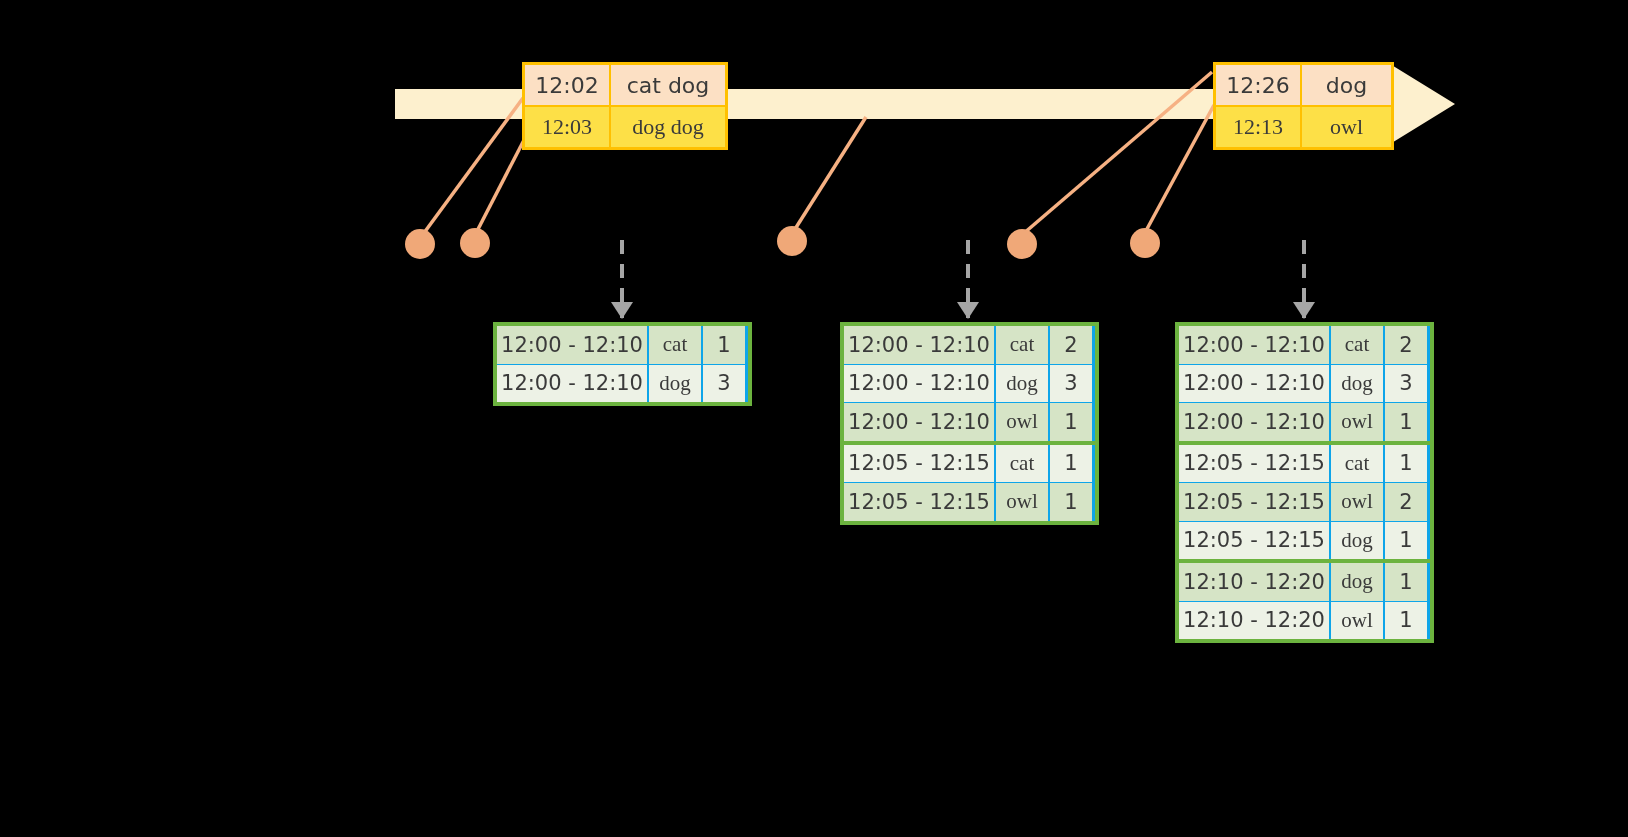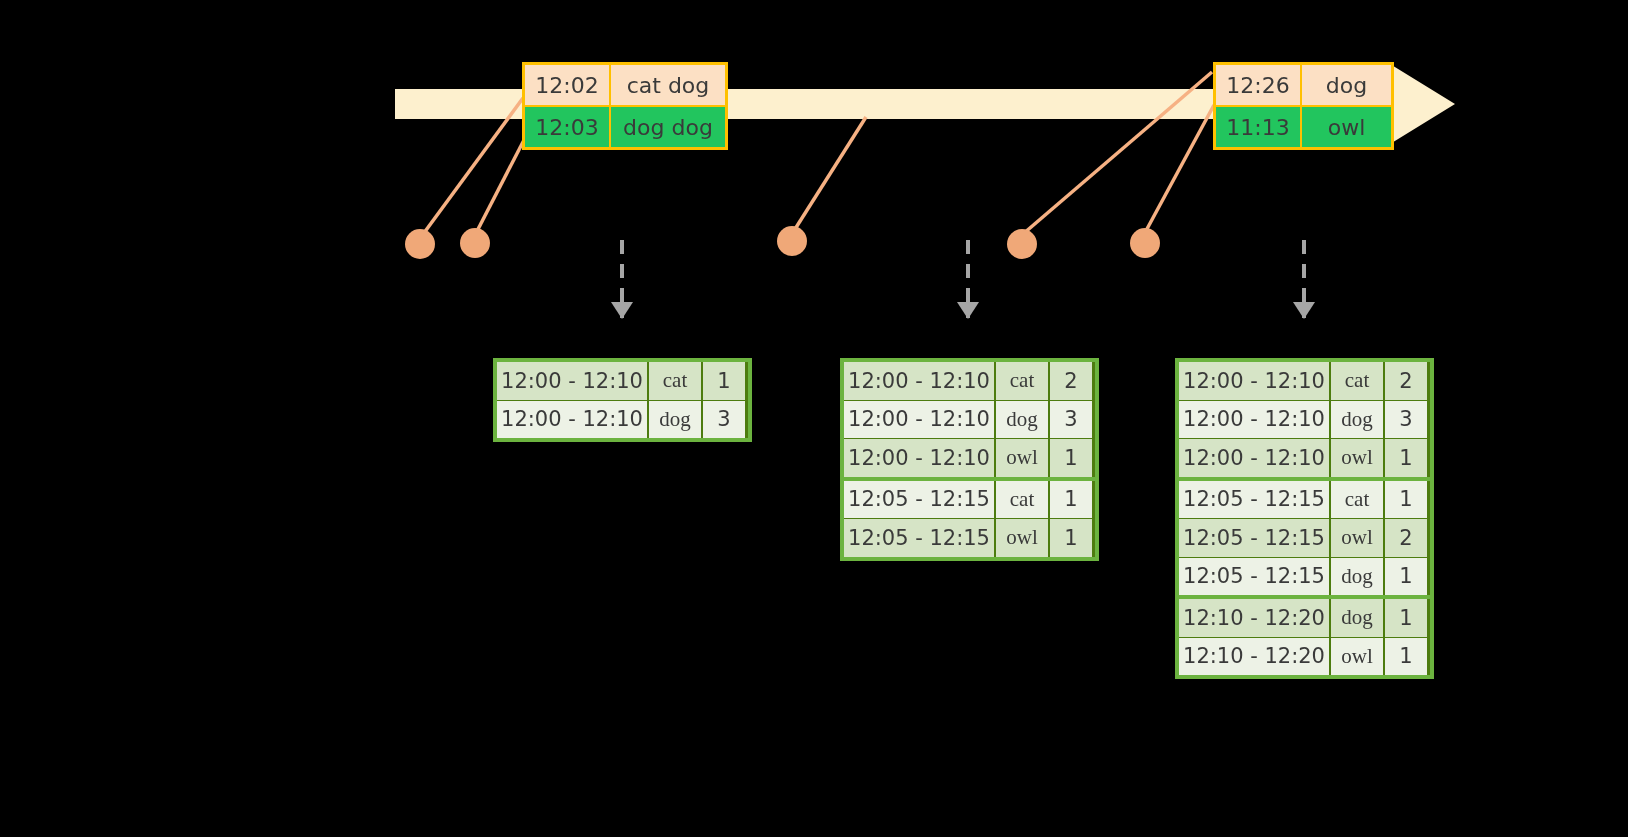--- a/index.html
+++ b/index.html
@@ -8,29 +8,29 @@
   #stage{position:absolute;left:0;top:0;width:1628px;height:837px;background:#000;}
 
   
   #timeline-svg{position:absolute;left:0;top:0;width:1628px;height:300px;}
 
   
   .event-box{position:absolute;border:3px solid #FFC000;box-sizing:border-box;}
   .event-row{display:flex;height:40px;}
   .event-row + .event-row{border-top:2px solid #FFC000;}
   .event-row.shade-dark .ecell{background:#FCE0C4;}
-  .event-row.shade-light .ecell{background:#22c55e;}
+  .event-row.shade-light .ecell{background:#fde047;font-family:Liberation Serif, serif;}
   .ecell{display:flex;align-items:center;justify-content:center;
          color:#3a3a3a;font-size:22px;box-sizing:border-box;}
   .ecell.time{width:86px;border-right:2px solid #FFC000;}
   .ecell.words{flex:1;}
 
   
   .result-table{position:absolute;border:4px solid #6CB33F;box-sizing:border-box;
-                background:#4d7c0f;margin-top:36px;}
+                background:#0ea5e9;}
   .r-row{display:flex;height:37.5px;}
   .r-row + .r-row{margin-top:1px;}
   .r-row.shade-dark .rcell{background:#D6E4C6;}
   .r-row.shade-light .rcell{background:#EDF2E6;}
   .rcell{display:flex;align-items:center;justify-content:center;
          color:#3a3a3a;font-size:21px;box-sizing:border-box;}
   .rcell + .rcell{margin-left:2px;}
   .rcell.win{width:150px;}
   .rcell.key{width:52px;font-family:Liberation Serif, serif;}
   .rcell.cnt{width:42px;}
@@ -77,21 +77,21 @@
     </div>
   </div>
 
 
   <div class="event-box" style="left:1213px;top:62px;width:181px;">
     <div class="event-row shade-dark">
       <span class="ecell time">12:26</span>
       <span class="ecell words">dog</span>
     </div>
     <div class="event-row shade-light">
-      <span class="ecell time">11:13</span>
+      <span class="ecell time">12:13</span>
       <span class="ecell words">owl</span>
     </div>
   </div>
 
   <div class="dash-arrow" style="left:611px;top:240px;height:78px;">
     <div class="shaft"></div>
     <div class="head"></div>
   </div>
   <div class="dash-arrow" style="left:957px;top:240px;height:78px;">
     <div class="shaft"></div>

